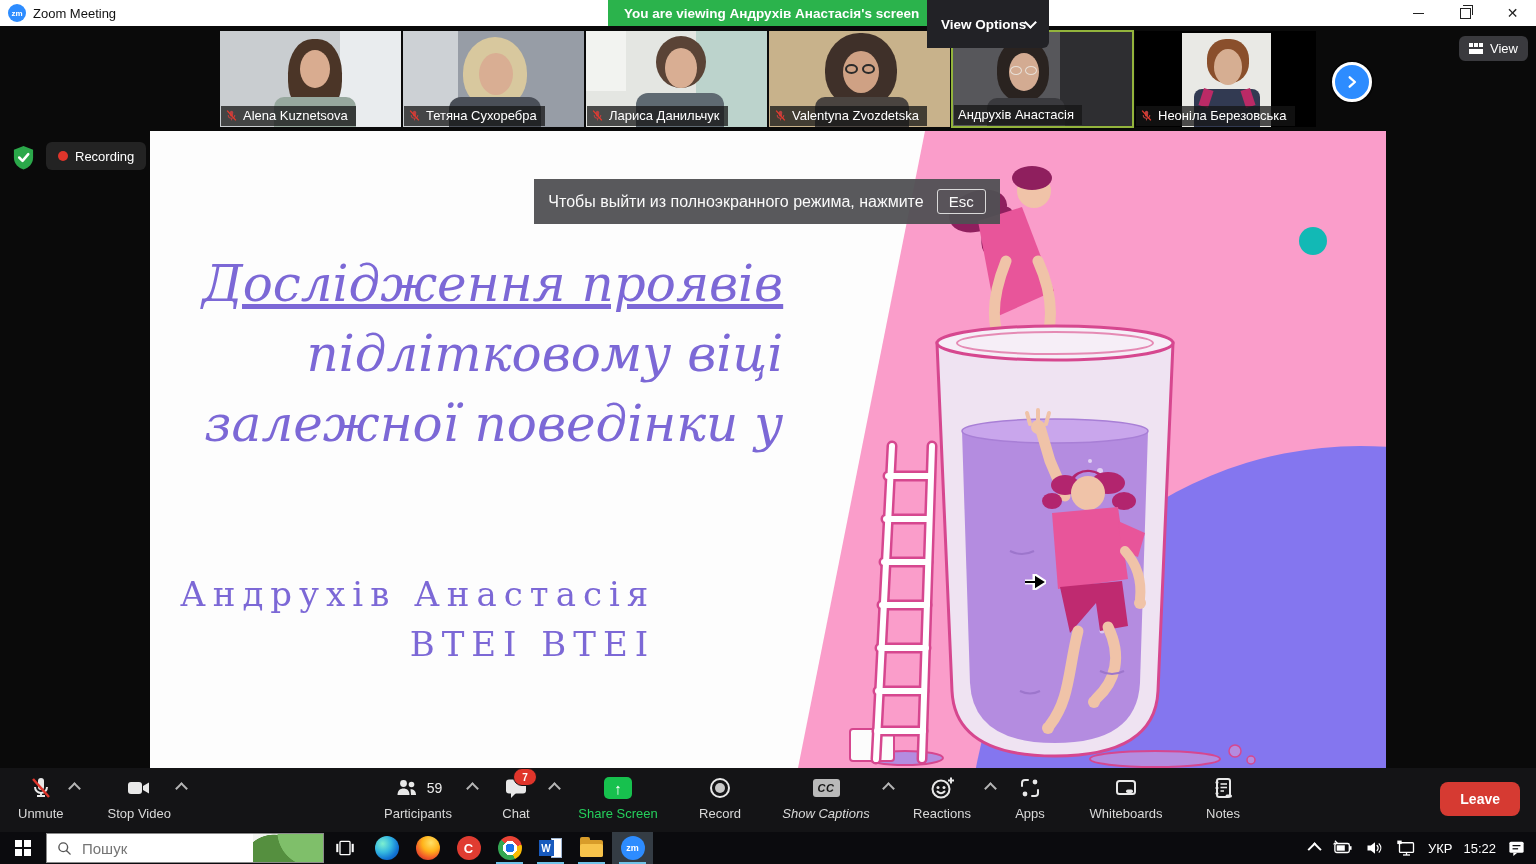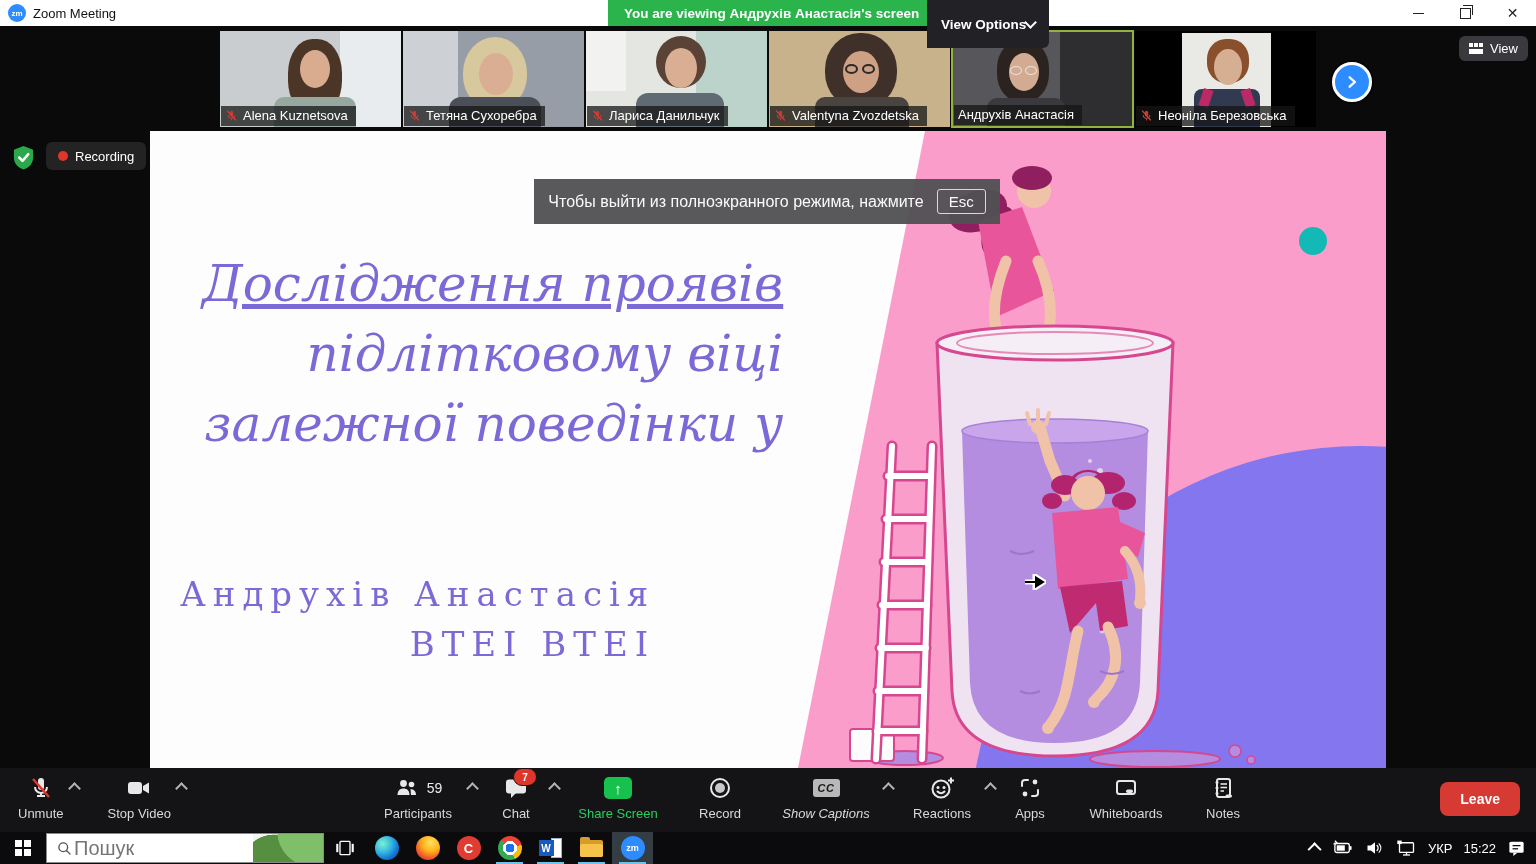--- a/index.html
+++ b/index.html
@@ -79,21 +79,21 @@
   .leave-btn{position:absolute;right:16px;top:14px;background:#d63a32;color:#fff;font-weight:bold;
              font-size:14px;border-radius:8px;padding:9px 20px;cursor:pointer;}
   
   .taskbar{position:absolute;left:0;top:832px;width:1536px;height:32px;background:#0b0b0e;
            display:flex;align-items:center;z-index:50;}
   .start{width:46px;height:32px;display:flex;align-items:center;justify-content:center;cursor:pointer;}
   .winlogo{display:grid;grid-template-columns:7px 7px;grid-template-rows:7px 7px;gap:1.5px;}
   .winlogo div{background:#fff;}
   .searchbox{width:278px;height:30px;background:#fff;border:1px solid #8a8a8a;display:flex;
              align-items:center;position:relative;box-sizing:border-box;}
-  .searchbox input{border:none;outline:none;font-size:20px;color:#000000;width:140px;margin-left:0;
+  .searchbox input{border:none;outline:none;font-size:15px;color:#000000;width:140px;margin-left:8px;
                    font-family:"Liberation Sans",sans-serif;background:transparent;}
   .s-deco{position:absolute;right:0;top:0;bottom:0;width:70px;
           background:radial-gradient(circle at 85% -10%,#7fbf6a 0 52%,transparent 53%),
                      radial-gradient(circle at 30% 120%,#558f3f 0 55%,transparent 56%),
                      radial-gradient(circle at 65% 90%,#8a6b3a 0 18%,transparent 19%),
                      linear-gradient(#f4f6f3,#e9efe7);}
   .tv-btn{width:42px;height:32px;display:flex;align-items:center;justify-content:center;cursor:pointer;}
   .tb-ico{width:41px;height:32px;display:flex;align-items:center;justify-content:center;
           position:relative;cursor:pointer;}
   .tb-ico.open:after{content:"";position:absolute;left:7px;right:7px;bottom:0;height:2px;background:#6fc3e8;}

